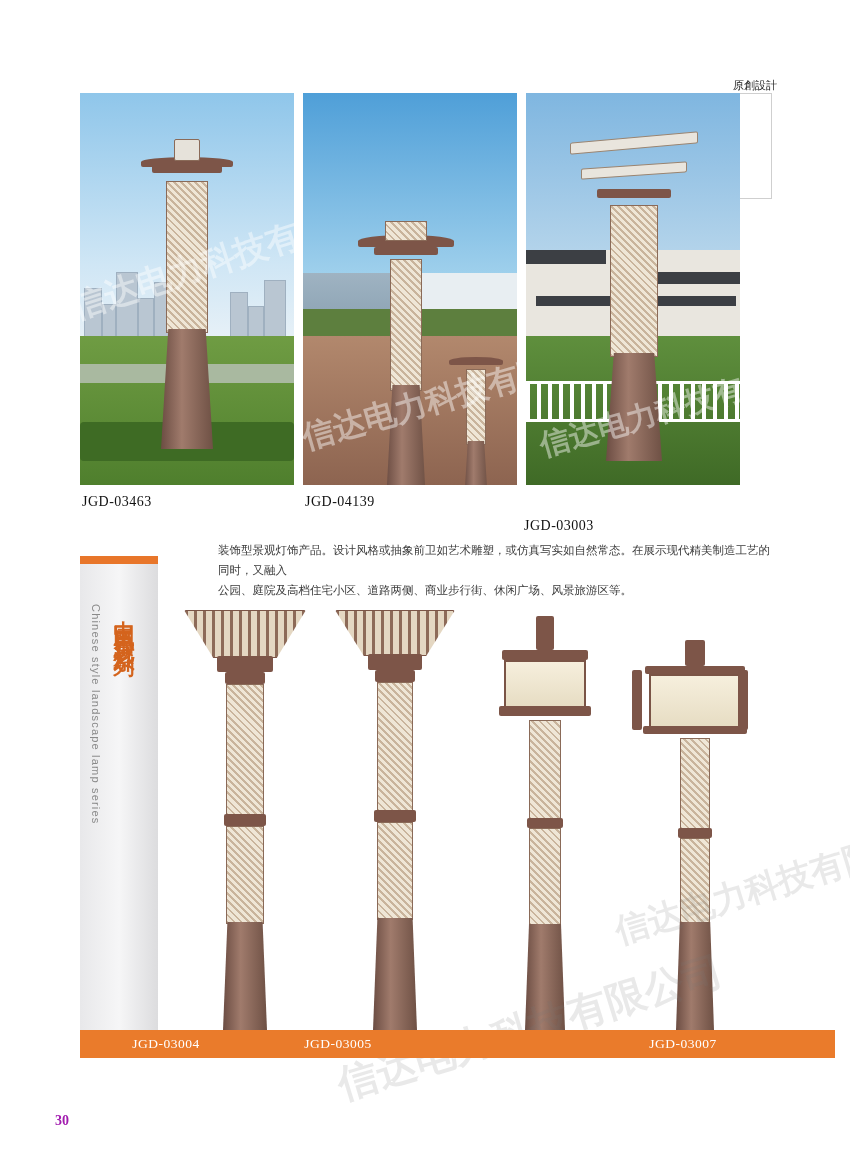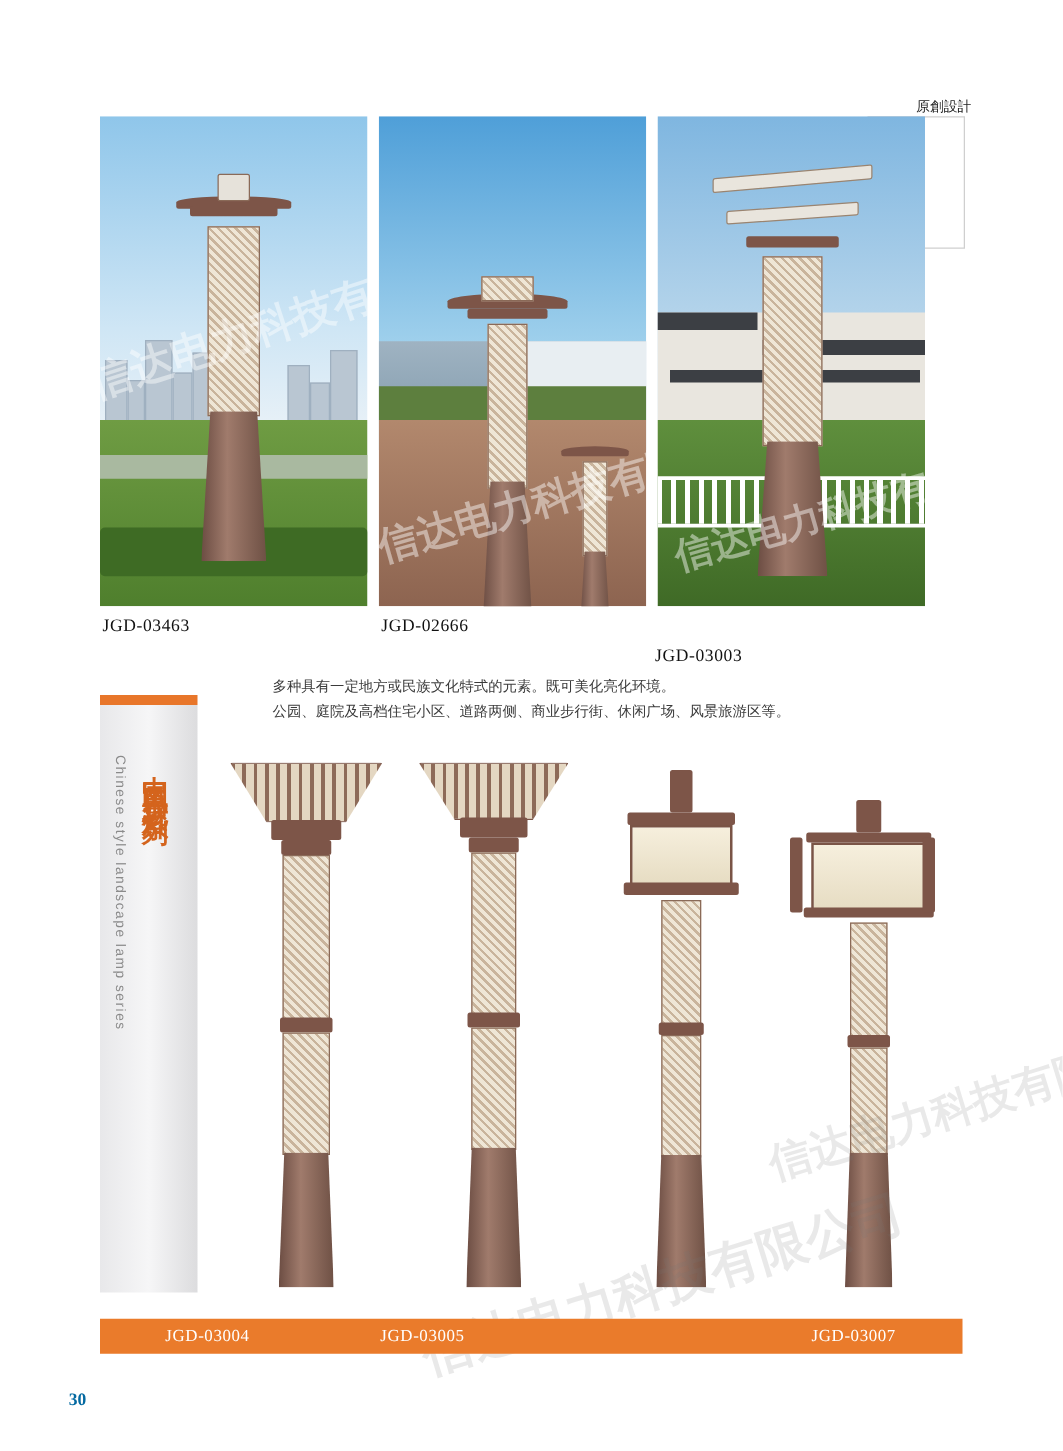--- a/index.html
+++ b/index.html
@@ -77,26 +77,26 @@
        font-family:"DejaVu Sans",sans-serif;}
   .tab .en{position:absolute;left:10px;top:40px;writing-mode:vertical-rl;
        font-size:11px;color:#8a8a8a;letter-spacing:1.2px;
        font-family:"Liberation Sans",sans-serif;}
 
   
   .products{position:absolute;left:170px;top:590px;width:600px;height:440px;display:flex;}
   .prod{position:relative;flex:1;height:440px;}
 
   
-  .bar{position:absolute;left:80px;top:1030px;width:690px;height:28px;background:#ea7b2b;margin-top:25px;}
+  .bar{position:absolute;left:80px;top:1030px;width:755px;height:28px;background:#ea7b2b;}
   .bar .cell{position:absolute;top:0;height:28px;line-height:28px;text-align:center;
      color:#fff;font-size:13.5px;font-family:"Liberation Serif",serif;letter-spacing:.5px;}
 
   
-  .pageno{position:absolute;left:55px;top:1113px;font-size:14px;color:#0369a1;font-weight:bold;}
+  .pageno{position:absolute;left:55px;top:1113px;font-size:14px;color:#a21caf;font-weight:bold;}
 
   
   .wm{position:absolute;color:rgba(255,255,255,.45);font-size:40px;font-weight:bold;
       font-family:"DejaVu Sans",sans-serif;white-space:nowrap;pointer-events:none;}
   .wm2{position:absolute;color:rgba(120,120,120,.16);font-size:40px;font-weight:bold;
       font-family:"DejaVu Sans",sans-serif;white-space:nowrap;pointer-events:none;}
 </style>
 </head>
 <body>
 
@@ -174,25 +174,25 @@
         <div class="roof" style="top:44px;width:104px;height:9px;background:#e9e5dd;border:1px solid #9a8470;transform:translateX(-50%) skewY(-4deg);"></div>
         <div class="roof" style="top:68px;width:74px;height:9px;"></div>
         <div class="lattice" style="top:84px;width:46px;height:150px;"></div>
         <div class="base" style="top:232px;width:56px;height:108px;clip-path:polygon(14% 0,86% 0,100% 100%,0 100%);"></div>
       </div>
       <div class="wm" style="left:10px;top:300px;transform:rotate(-16deg);font-size:30px;">信达电力科技有限</div>
     </div>
   </div>
 
   <div class="cap" style="left:82px;top:494px;">JGD-03463</div>
-  <div class="cap" style="left:305px;top:494px;">JGD-02666</div>
+  <div class="cap" style="left:305px;top:494px;">JGD-04139</div>
   <div class="cap" style="left:524px;top:518px;">JGD-03003</div>
 
   <div class="desc">
-    <p>多种具有一定地方或民族文化特式的元素。既可美化亮化环境。</p>
+    <p>装饰型景观灯饰产品。设计风格或抽象前卫如艺术雕塑，或仿真写实如自然常态。在展示现代精美制造工艺的同时，又融入</p>
     <p>公园、庭院及高档住宅小区、道路两侧、商业步行街、休闲广场、风景旅游区等。</p>
   </div>
 
   <div class="tab">
     <div class="cn">中国风景观灯系列</div>
     <div class="en">Chinese style landscape lamp series</div>
   </div>
 
   <div class="products">
 

